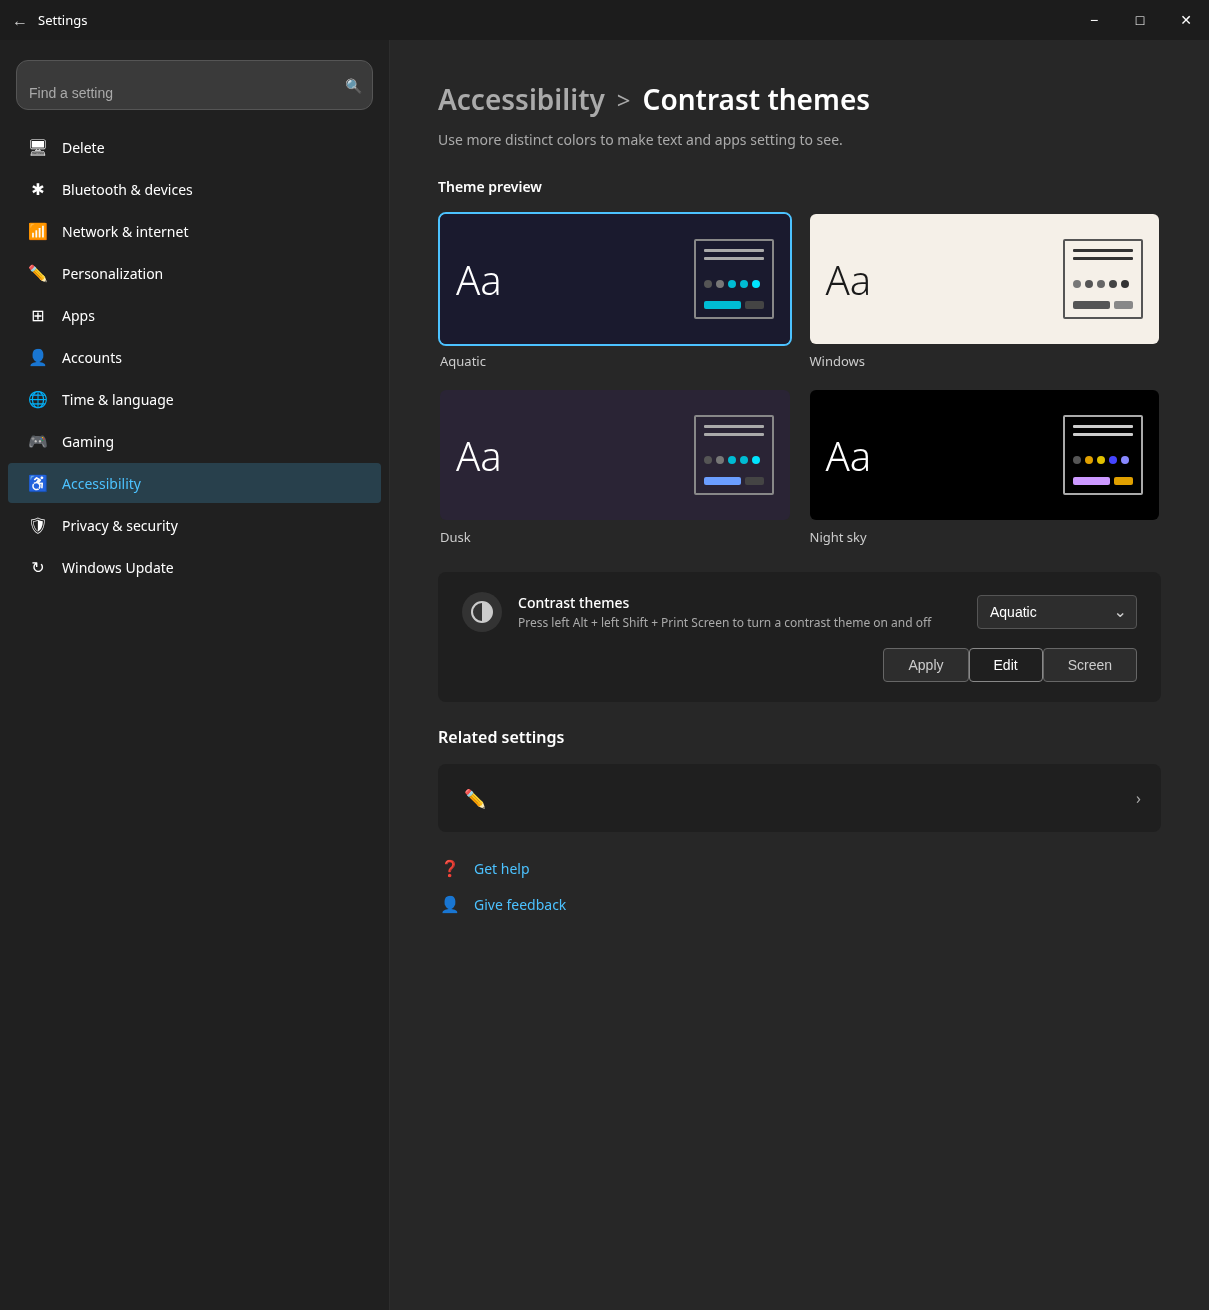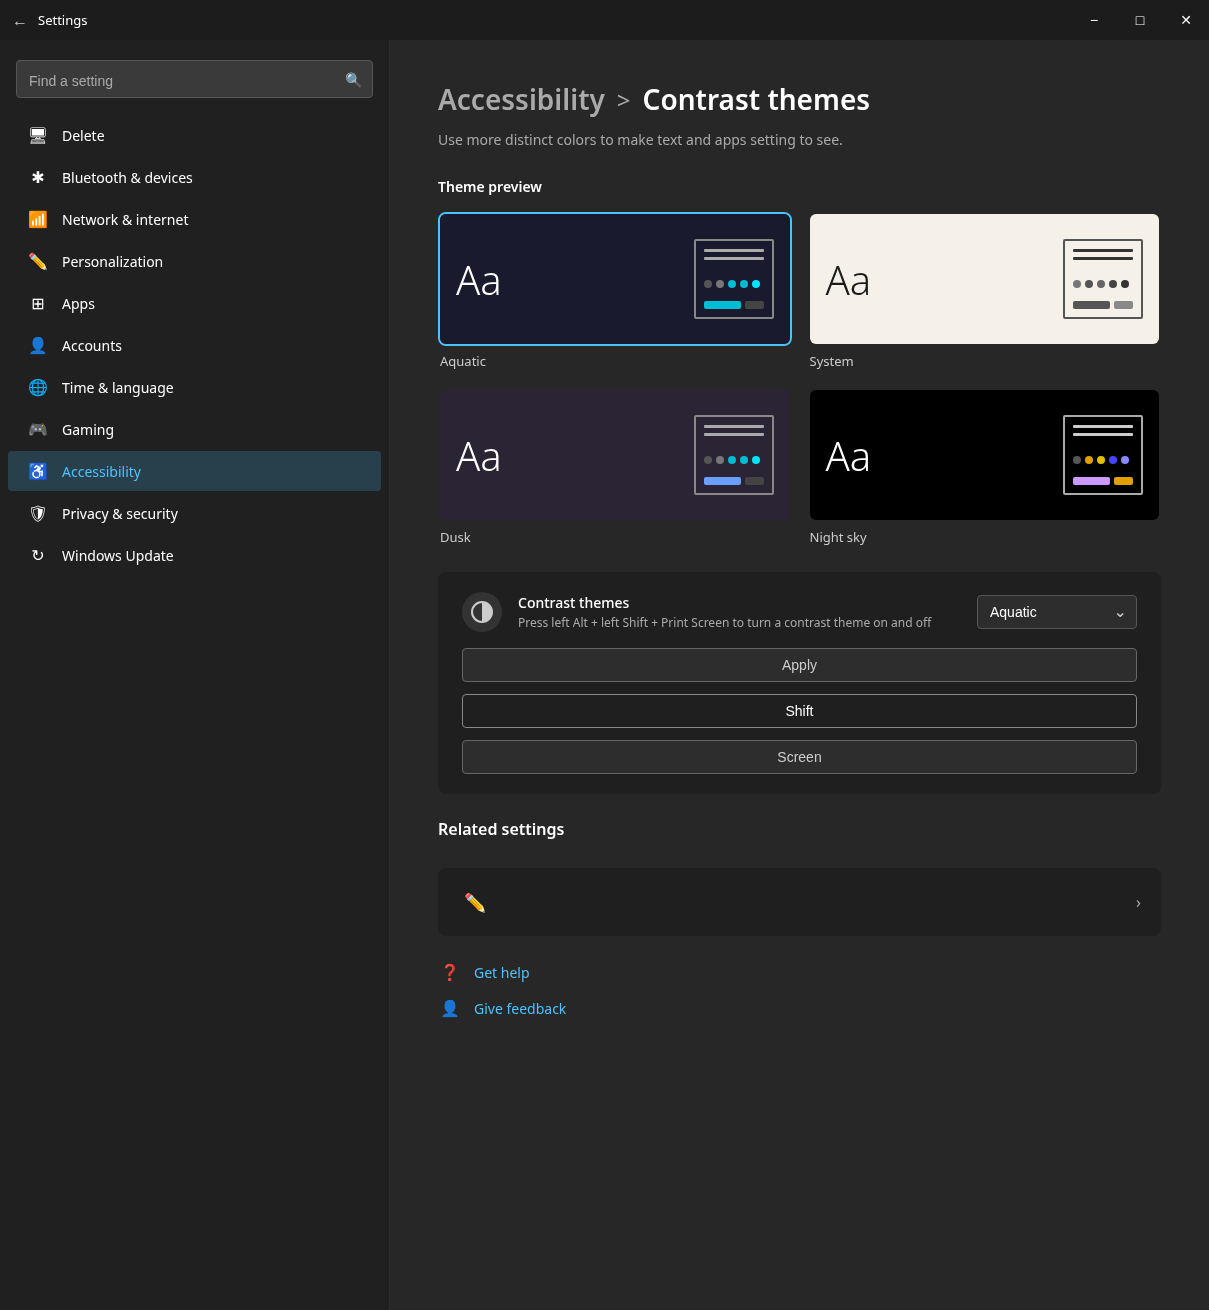--- a/index.html
+++ b/index.html
@@ -68,24 +68,24 @@
       border-right: 1px solid #2d2d2d;
     }
     .sidebar-search {
       margin: 8px 16px 16px 16px;
       position: relative;
     }
     .sidebar-search input {
       width: 100%;
       background: #3a3a3a;
       border: 1px solid #555;
-      border-radius: 4px;
+      border-radius: 12px;
       color: #fff;
       font-size: 14px;
-      padding: 12px 36px 8px 12px;
+      padding: 24px 36px 8px 12px;
       outline: none;
     }
     .sidebar-search input::placeholder { color: #aaa; }
     .search-icon-wrap {
       position: absolute;
       right: 10px;
       top: 50%;
       transform: translateY(-50%);
       color: #aaa;
       font-size: 14px;
@@ -343,45 +343,43 @@
       right: 10px;
       top: 50%;
       transform: translateY(-55%);
       pointer-events: none;
       color: #ccc;
       font-size: 16px;
     }
 
     .action-buttons {
       display: flex;
-      gap: 12px;
       margin-top: 16px;
       justify-content: flex-end;
-      flex-direction: column;
     }
     .btn {
       padding: 8px 24px;
       border-radius: 4px;
       font-size: 14px;
       cursor: pointer;
       border: 1px solid #666;
       background: #2d2d2d;
       color: #ccc;
     }
     .btn-primary {
       background: transparent;
       border: 1px solid #888;
       color: #fff;
     }
 
     
     .related-title {
       font-size: 16px;
       font-weight: 600;
-      margin-bottom: 28px;
+      margin-bottom: 16px;
     }
     .related-card {
       background: #1f1f1f;
       border-radius: 8px;
       display: flex;
       align-items: center;
       padding: 16px 20px;
       cursor: pointer;
       margin-bottom: 8px;
     }
@@ -560,21 +558,21 @@
                 <div class="theme-preview-dot dot4"></div>
                 <div class="theme-preview-dot dot5"></div>
               </div>
               <div style="display:flex;gap:4px;margin-top:4px;">
                 <div class="theme-preview-bar bar1"></div>
                 <div class="theme-preview-bar bar2" style="width:20px;"></div>
               </div>
             </div>
           </div>
         </div>
-        <div class="theme-label">System</div>
+        <div class="theme-label">Windows</div>
       </div>
 
       <div>
         <div class="theme-card theme-dusk">
           <div class="theme-preview">
             <span class="theme-preview-aa">Aa</span>
             <div class="theme-preview-window">
               <div class="theme-preview-line"></div>
               <div class="theme-preview-line"></div>
               <div class="theme-preview-dots">
@@ -636,21 +634,21 @@
             <option>None</option>
             <option selected="">Aquatic</option>
             <option>Desert</option>
             <option>Dusk</option>
             <option>Night sky</option>
           </select>
         </div>
       </div>
       <div class="action-buttons">
         <button class="btn">Apply</button>
-        <button class="btn btn-primary">Shift</button>
+        <button class="btn btn-primary">Edit</button>
         <button class="btn">Screen</button>
       </div>
     </div>
 
     <div class="related-title">Related settings</div>
     <div class="related-card">
       <div class="related-icon">✏️</div>
       <div class="related-info">
       </div>
       <span class="related-chevron">›</span>

